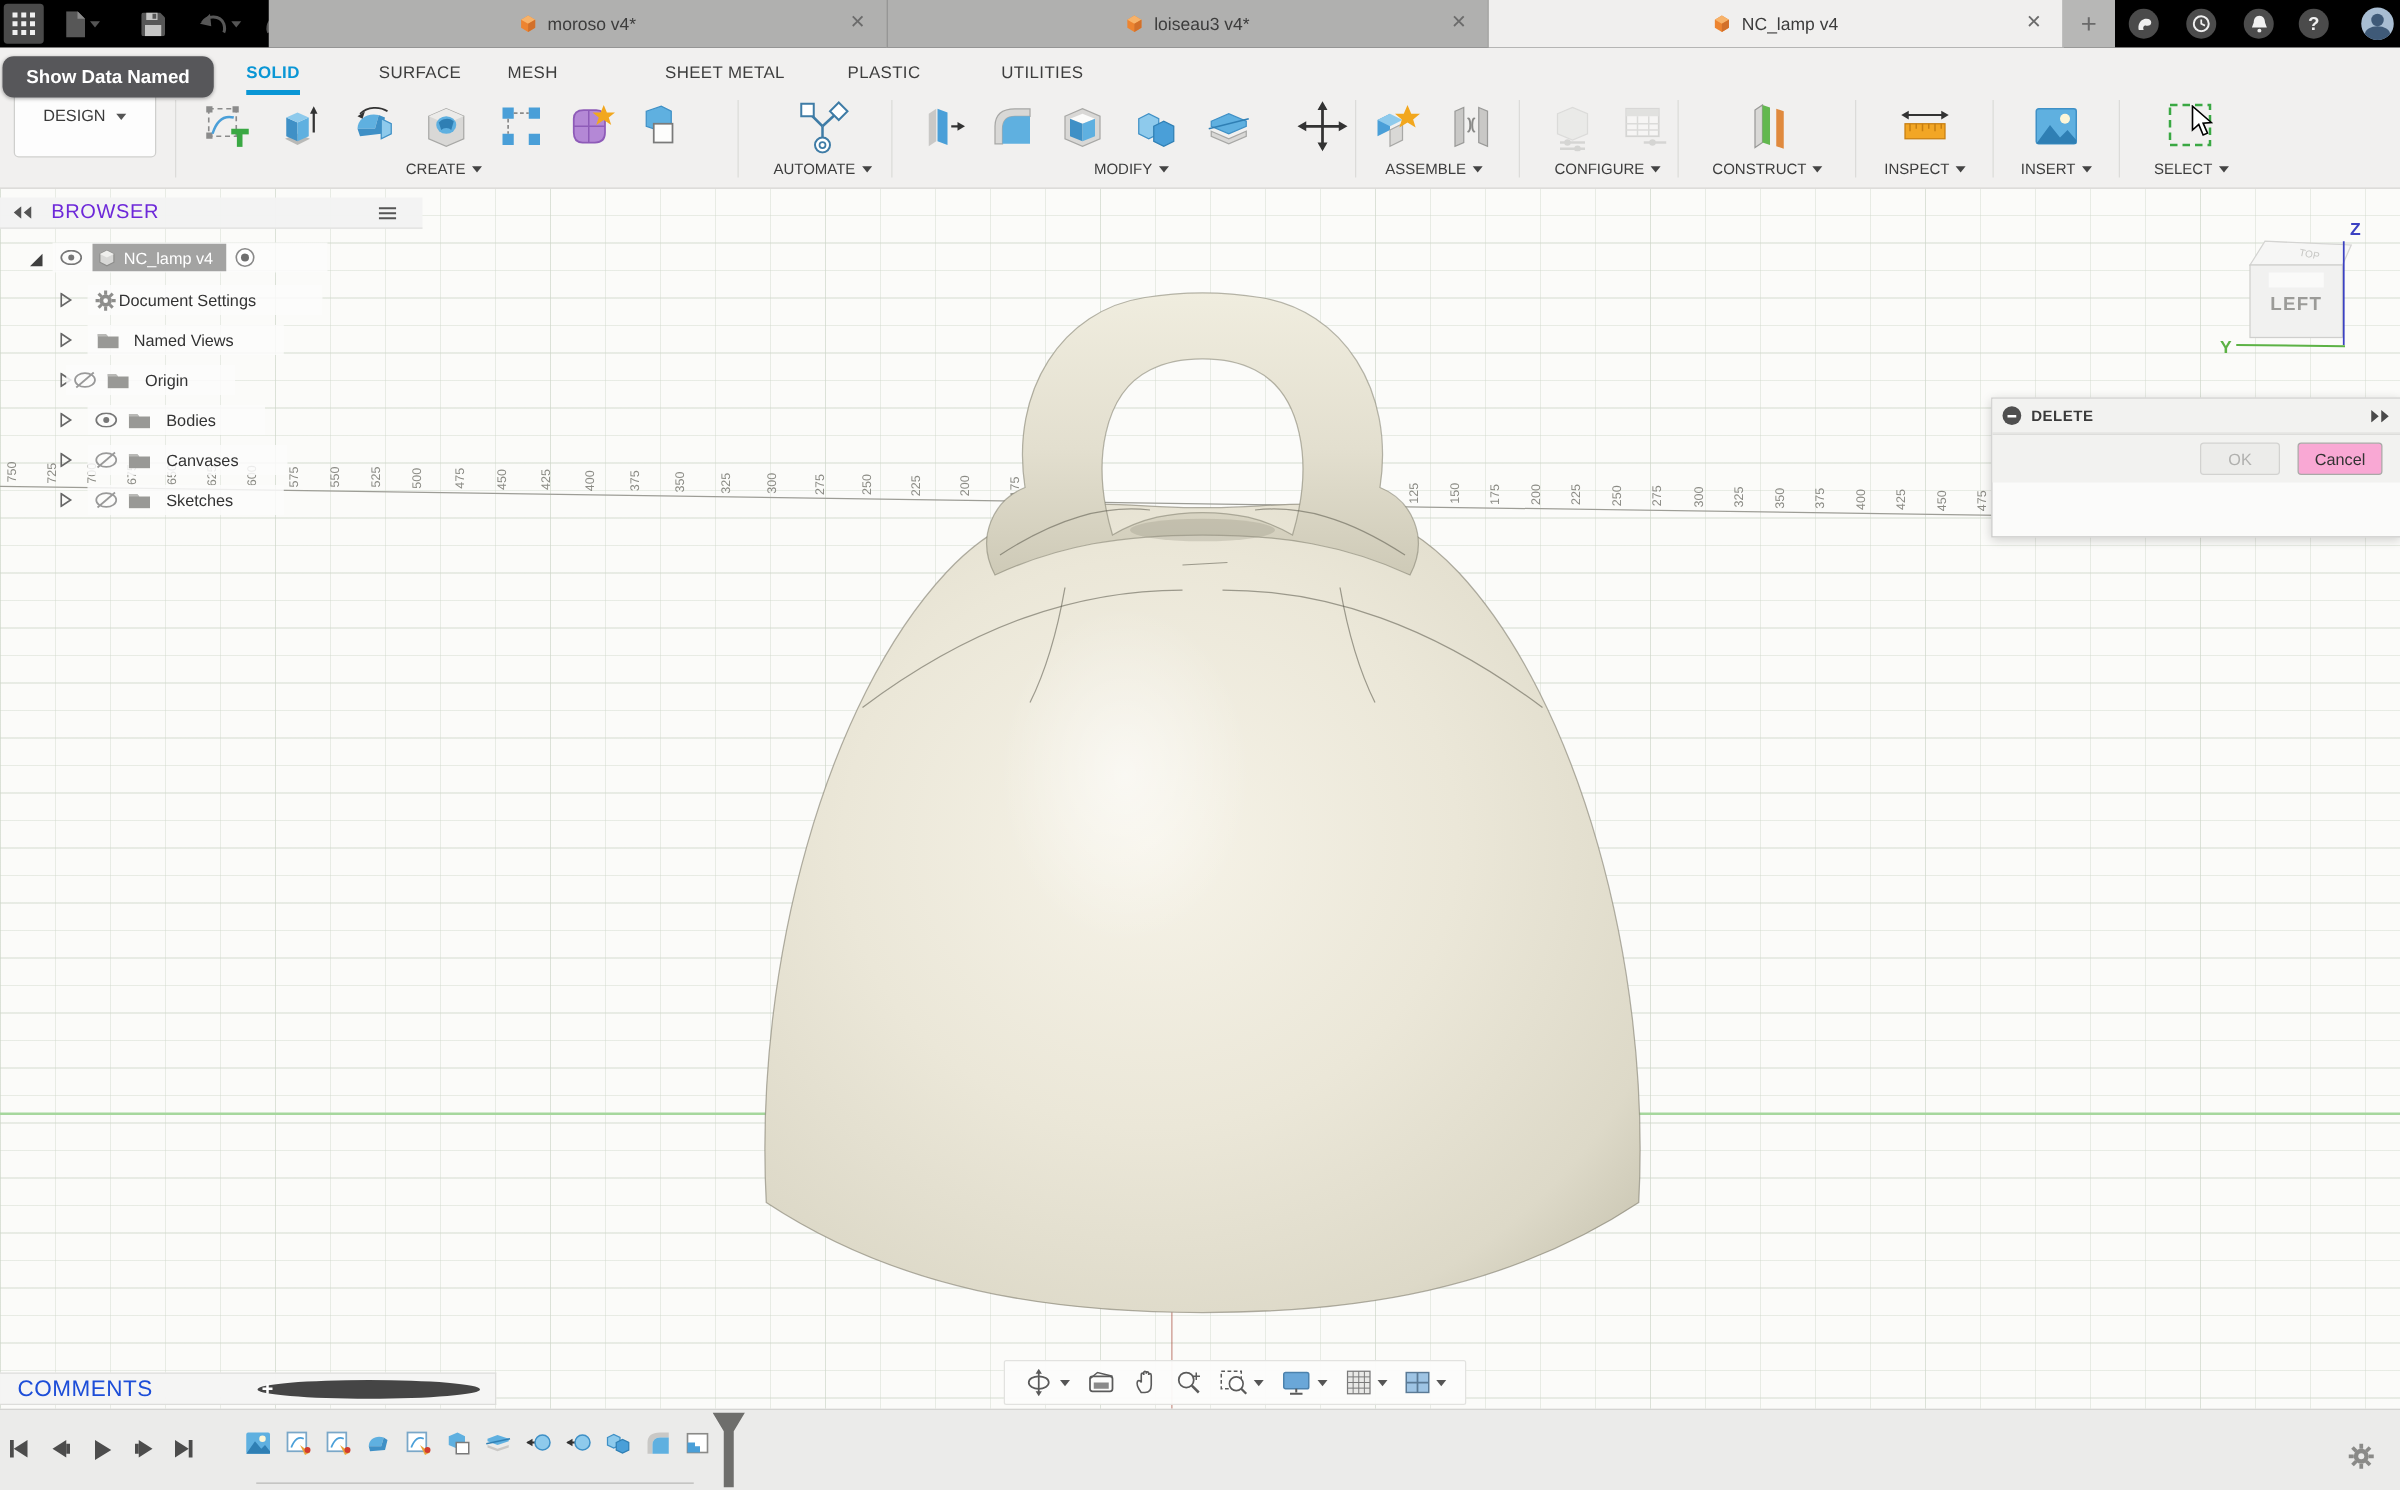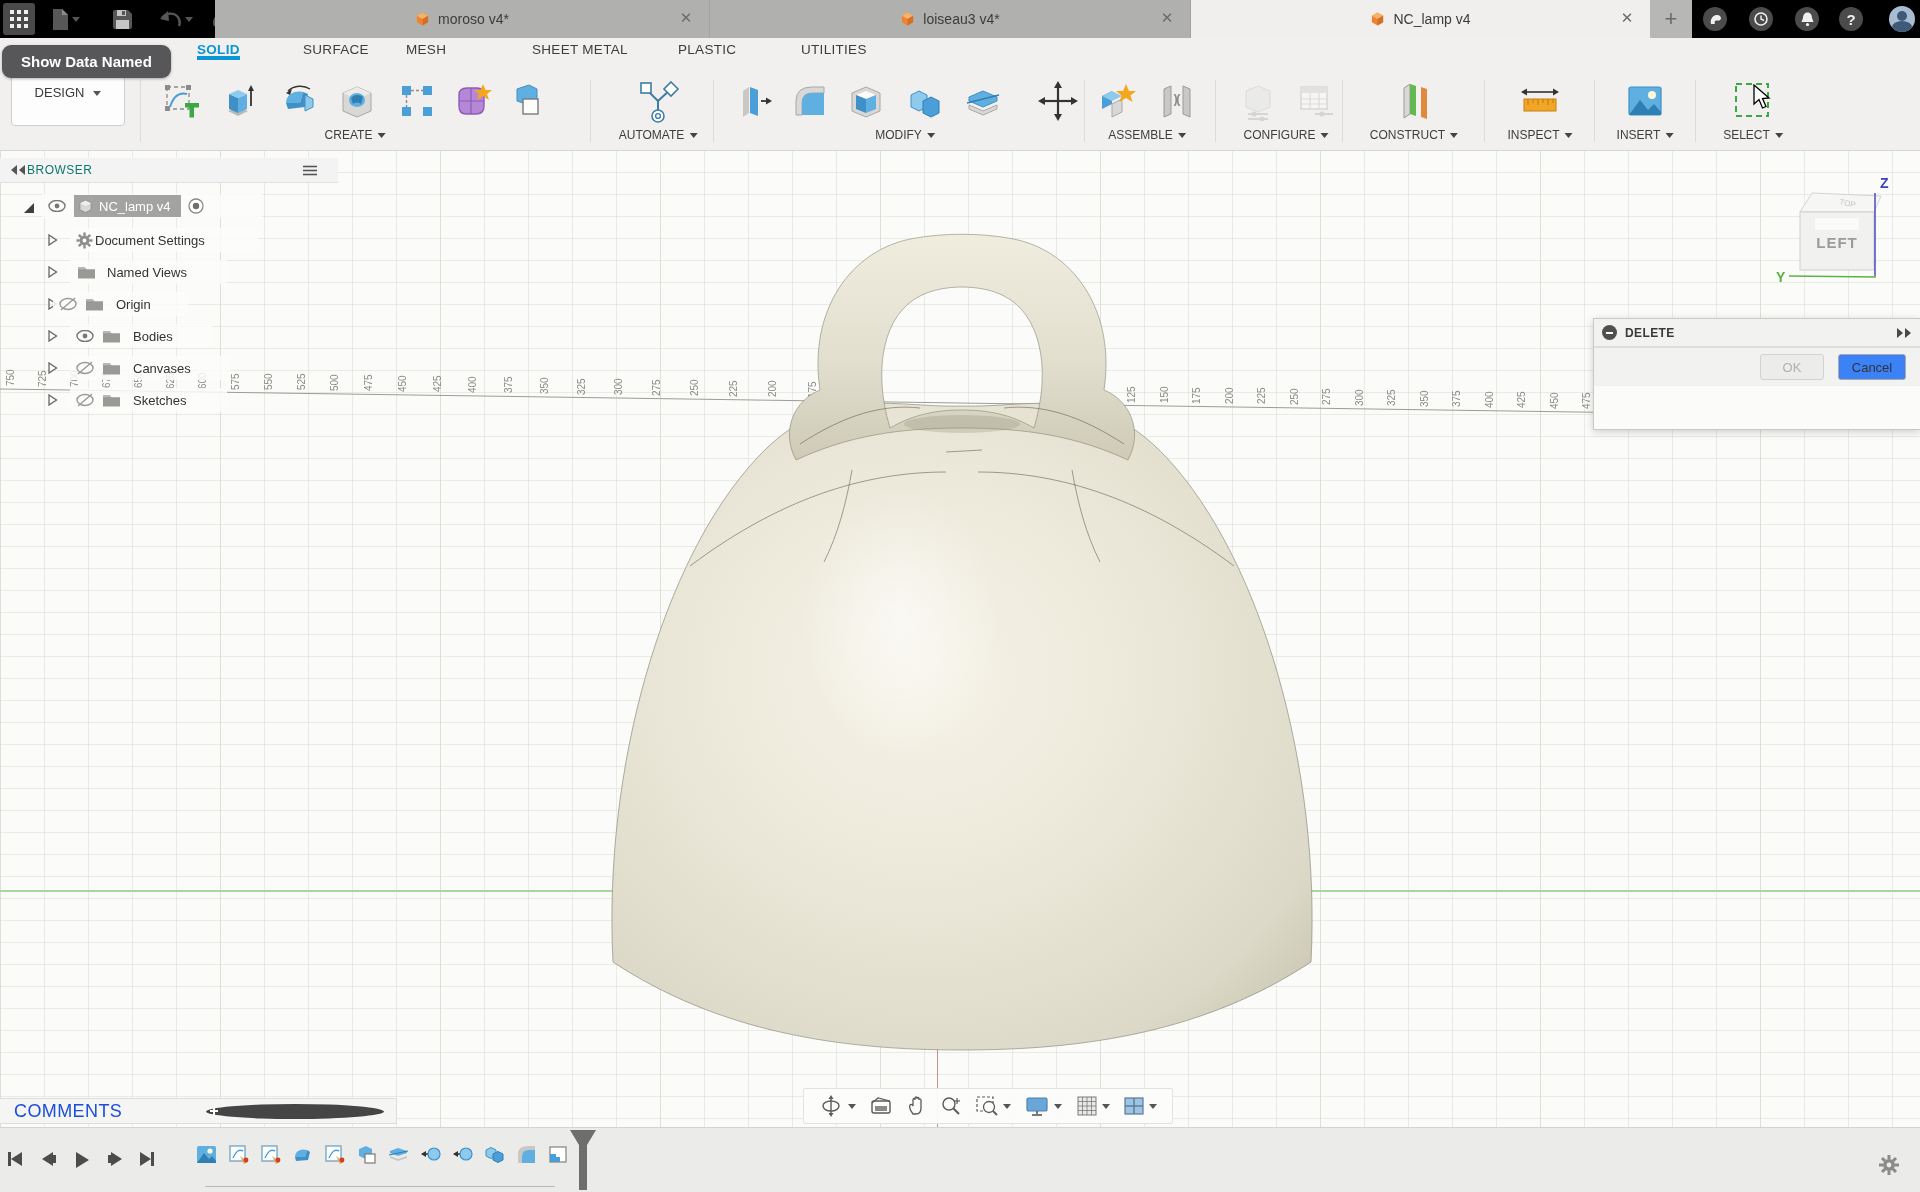--- a/index.html
+++ b/index.html
@@ -21,21 +21,21 @@
   .tab-x{font-size:15px;color:#6b6b6b;position:absolute;right:14px;top:9px;line-height:18px;width:18px;text-align:center;}
   .plus-btn{position:absolute;left:1650px;top:0;width:42px;height:38px;background:#b7b7b6;color:#6a6a6a;
             font-size:22px;display:flex;align-items:center;justify-content:center;}
   .circ{position:absolute;top:7px;width:24px;height:24px;border-radius:50%;background:#4b4b4b;display:flex;align-items:center;justify-content:center;}
   .avatar{position:absolute;left:1889px;top:6px;width:26px;height:26px;border-radius:50%;background:#a8bdd2;overflow:hidden;}
   .avatar .head{position:absolute;left:8px;top:5px;width:10px;height:10px;border-radius:50%;background:#3f5a78;}
   .avatar .body{position:absolute;left:3px;top:15px;width:20px;height:12px;border-radius:50% 50% 0 0;background:#3f5a78;}
 
   
   .ribbon{position:absolute;left:0;top:38px;width:1920px;height:112px;background:#f1f0ef;border-bottom:1px solid #d7d6d4;z-index:40;}
-  .rtab{position:absolute;top:0;height:22px;display:flex;align-items:center;font-size:13.5px;color:#3d3d3d;letter-spacing:.3px;}
+  .rtab{position:absolute;top:0;height:38px;display:flex;align-items:center;font-size:13.5px;color:#3d3d3d;letter-spacing:.3px;}
   .rtab.active{color:#0a96d5;font-weight:bold;border-bottom:4px solid #0a96d5;box-sizing:border-box;padding-top:4px;}
   .design-box{position:absolute;left:11px;top:36px;width:114px;height:52px;background:#fdfdfd;border:1px solid #cfcfcd;border-radius:4px;
               font-size:13px;color:#3a3a3a;display:flex;justify-content:center;padding-top:10px;box-sizing:border-box;gap:6px;}
   .gsep{position:absolute;top:42px;width:1px;height:62px;background:#dcdbd9;}
   .glabel{position:absolute;top:90px;transform:translateX(-50%);font-size:12px;color:#3d3d3d;white-space:nowrap;display:flex;align-items:center;gap:4px;}
   .glabel .caret{border-top-color:#444;margin-left:1px;}
   .ric{position:absolute;top:40px;transform:translateX(-50%);width:46px;height:46px;display:flex;align-items:center;justify-content:center;}
 
   
   .tooltip{position:absolute;left:2px;top:45px;height:33px;background:#57575a;border-radius:9px;color:#fff;
@@ -50,41 +50,41 @@
   .green-line{position:absolute;left:0;top:740px;width:1920px;height:2px;background:#a6d79d;z-index:1;}
   .red-line{position:absolute;left:937px;top:896px;width:1px;height:81px;background:rgba(160,62,48,.55);z-index:1;}
   .ruler-line{position:absolute;left:0;top:0;z-index:2;pointer-events:none;}
   .ruler-label{position:absolute;font-size:10px;color:#8b8b85;transform:rotate(-90deg);transform-origin:0 100%;white-space:nowrap;z-index:2;}
   .bell-svg{position:absolute;left:560px;top:75px;z-index:3;}
 
   
   .browser{position:absolute;left:0;top:8px;width:340px;z-index:10;font-size:13px;color:#333;}
   .b-head{position:absolute;left:0;top:0;width:338px;height:24px;background:rgba(243,243,242,.96);
           border-bottom:1px solid #e0e0de;display:flex;align-items:center;}
-  .b-title{font-size:12px;color:#0f766e;letter-spacing:.5px;margin-left:27px;}
+  .b-title{font-size:16px;color:#6d28d9;letter-spacing:.5px;margin-left:41px;}
   .b-row{position:absolute;height:24px;display:flex;align-items:center;}
   .pill{position:absolute;height:24px;background:rgba(252,252,251,.85);display:flex;align-items:center;}
   .sel-box{background:#a3a3a2;height:22px;display:flex;align-items:center;color:#fff;padding:0 10px 0 4px;gap:6px;}
   .tree-caret{position:absolute;width:12px;height:12px;}
 
   
   .viewcube{position:absolute;left:1775px;top:20px;width:132px;height:120px;z-index:10;}
 
   
   .dialog{position:absolute;left:1593px;top:168px;width:326px;height:110px;background:#fbfbfa;border:1px solid #c9c9c7;
           box-shadow:0 2px 8px rgba(0,0,0,.18);z-index:20;font-size:13px;color:#333;}
   .dlg-head{height:27px;background:#f2f2f0;border-bottom:1px solid #ddddDB;display:flex;align-items:center;padding:0 8px;gap:8px;}
   .dlg-title{font-size:12px;font-weight:bold;color:#3a3a3a;letter-spacing:.4px;flex:1;}
   .dlg-body{height:43px;display:flex;align-items:center;padding:0 12px;gap:22px;}
   .select-btn{width:82px;height:29px;background:#2095d2;border-radius:2px;color:#fff;font-size:13px;
               display:flex;align-items:center;justify-content:center;gap:6px;}
   .dlg-foot{height:38px;background:#f2f2f0;border-top:1px solid #dddddb;display:flex;align-items:center;justify-content:flex-end;gap:14px;padding-right:14px;}
   .btn{height:24px;border-radius:3px;font-size:13px;display:flex;align-items:center;justify-content:center;}
   .btn.ok{width:62px;background:#ececea;border:1px solid #d2d2d0;color:#b0b0ae;}
-  .btn.cancel{width:66px;background:#3b82f6;border:1px solid #a9a9a7;color:#333;}
+  .btn.cancel{width:66px;background:#f9a8d4;border:1px solid #a9a9a7;color:#333;}
   .minus-circ{width:15px;height:15px;border-radius:50%;background:#4f4f4f;display:flex;align-items:center;justify-content:center;}
   .minus-circ i{width:7px;height:2px;background:#fff;display:block;}
 
   
   .comments{position:absolute;left:0;top:948px;width:397px;height:26px;background:rgba(245,245,244,.97);
             border:1px solid #dddddb;border-left:none;display:flex;align-items:center;z-index:10;box-sizing:border-box;}
   .comments span{font-size:18px;color:#1d4ed8;letter-spacing:.4px;margin-left:14px;flex:1;}
   .plus-circ{width:15px;height:15px;border-radius:50%;background:#454545;position:relative;margin-right:12px;}
   .plus-circ:before,.plus-circ:after{content:"";position:absolute;background:#fff;}
   .plus-circ:before{left:3.5px;top:6.5px;width:8px;height:2px;}

